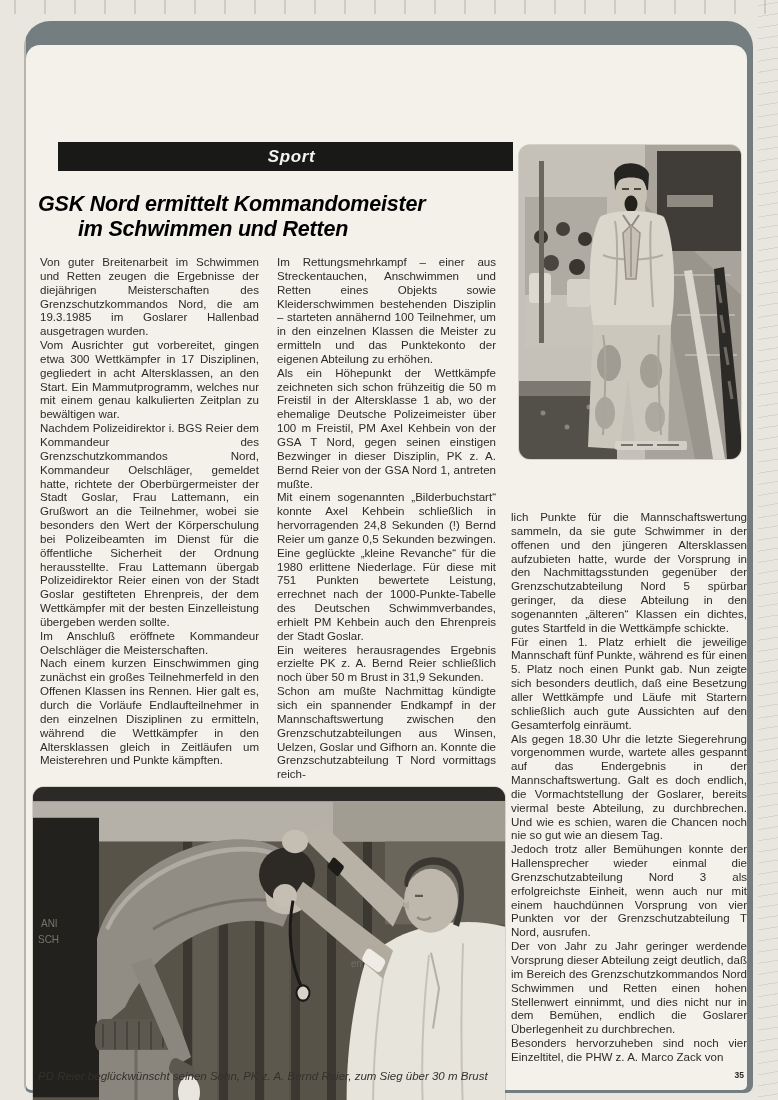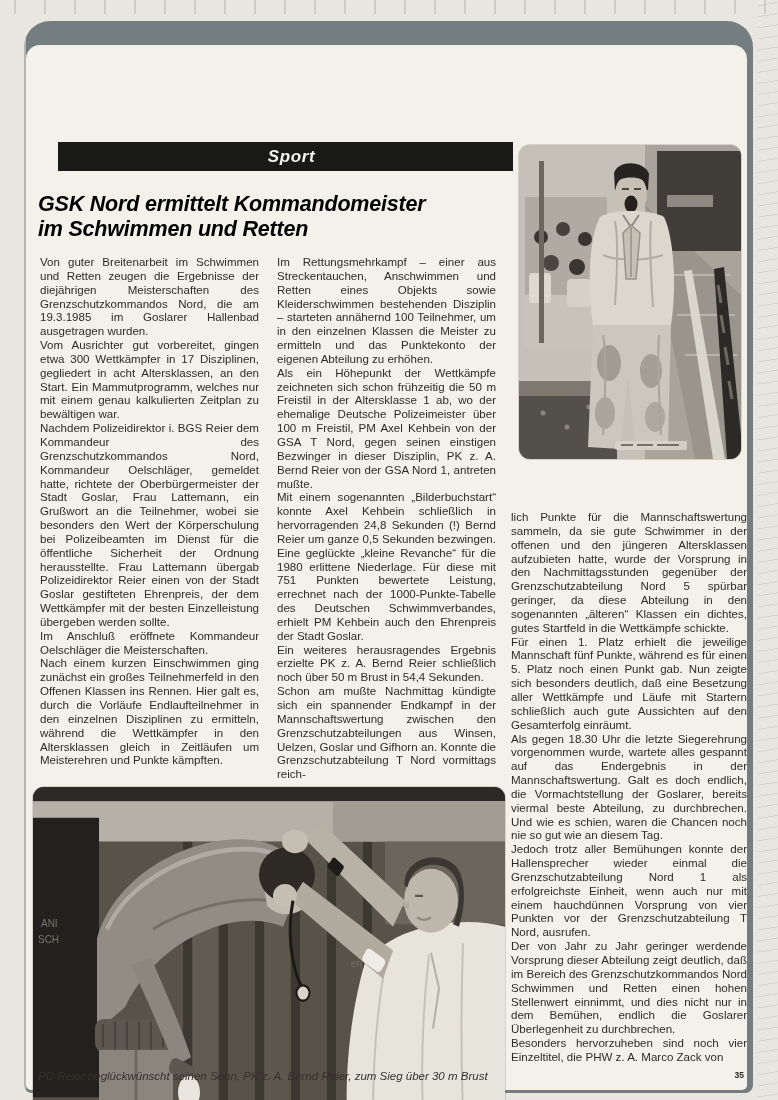--- a/index.html
+++ b/index.html
@@ -80,44 +80,44 @@
   <div class="frame-outer">
     <div class="frame-paper"></div>
   </div>
 
   <div class="banner">
     <span>Sport</span>
   </div>
 
   <h1 class="headline" style="margin:0;">
     <span style="display:block;">GSK Nord ermittelt Kommandomeister</span>
-    <span style="display:block;">im Schwimmen und Retten</span>
+    <span style="display:block;margin-left:40px;">im Schwimmen und Retten</span>
   </h1>
 
   <div class="col" id="col1">
     <p>Von guter Breitenarbeit im Schwimmen und Retten zeugen die Ergebnisse der diejährigen Meisterschaften des Grenzschutzkommandos Nord, die am 19.3.1985 im Goslarer Hallenbad ausgetragen wurden.</p>
     <p>Vom Ausrichter gut vorbereitet, gingen etwa 300 Wettkämpfer in 17 Disziplinen, gegliedert in acht Altersklassen, an den Start. Ein Mammutprogramm, welches nur mit einem genau kalkulierten Zeitplan zu bewältigen war.</p>
     <p>Nachdem Polizeidirektor i. BGS Reier dem Kommandeur des Grenzschutzkommandos Nord, Kommandeur Oelschläger, gemeldet hatte, richtete der Oberbürgermeister der Stadt Goslar, Frau Lattemann, ein Grußwort an die Teilnehmer, wobei sie besonders den Wert der Körperschulung bei Polizeibeamten im Dienst für die öffentliche Sicherheit der Ordnung herausstellte. Frau Lattemann übergab Polizeidirektor Reier einen von der Stadt Goslar gestifteten Ehrenpreis, der dem Wettkämpfer mit der besten Einzelleistung übergeben werden sollte.</p>
     <p>Im Anschluß eröffnete Kommandeur Oelschläger die Meisterschaften.</p>
     <p>Nach einem kurzen Einschwimmen ging zunächst ein großes Teilnehmerfeld in den Offenen Klassen ins Rennen. Hier galt es, durch die Vorläufe Endlaufteilnehmer in den einzelnen Disziplinen zu ermitteln, während die Wettkämpfer in den Altersklassen gleich in Zeitläufen um Meisterehren und Punkte kämpften.</p>
   </div>
 
   <div class="col" id="col2">
     <p>Im Rettungsmehrkampf – einer aus Streckentauchen, Anschwimmen und Retten eines Objekts sowie Kleiderschwimmen bestehenden Disziplin – starteten annähernd 100 Teilnehmer, um in den einzelnen Klassen die Meister zu ermitteln und das Punktekonto der eigenen Abteilung zu erhöhen.</p>
     <p>Als ein Höhepunkt der Wettkämpfe zeichneten sich schon frühzeitig die 50 m Freistil in der Altersklasse 1 ab, wo der ehemalige Deutsche Polizeimeister über 100 m Freistil, PM Axel Kehbein von der GSA T Nord, gegen seinen einstigen Bezwinger in dieser Disziplin, PK z. A. Bernd Reier von der GSA Nord 1, antreten mußte.</p>
     <p>Mit einem sogenannten „Bilderbuchstart“ konnte Axel Kehbein schließlich in hervorragenden 24,8 Sekunden (!) Bernd Reier um ganze 0,5 Sekunden bezwingen. Eine geglückte „kleine Revanche“ für die 1980 erlittene Niederlage. Für diese mit 751 Punkten bewertete Leistung, errechnet nach der 1000-Punkte-Tabelle des Deutschen Schwimmverbandes, erhielt PM Kehbein auch den Ehrenpreis der Stadt Goslar.</p>
-    <p>Ein weiteres herausragendes Ergebnis erzielte PK z. A. Bernd Reier schließlich noch über 50 m Brust in 54,4 Sekunden.</p>
+    <p>Ein weiteres herausragendes Ergebnis erzielte PK z. A. Bernd Reier schließlich noch über 50 m Brust in 31,9 Sekunden.</p>
     <p>Schon am mußte Nachmittag kündigte sich ein spannender Endkampf in der Mannschaftswertung zwischen den Grenzschutzabteilungen aus Winsen, Uelzen, Goslar und Gifhorn an. Konnte die Grenzschutzabteilung T Nord vormittags reich-</p>
   </div>
 
   <div class="col" id="col3">
     <p>lich Punkte für die Mannschaftswertung sammeln, da sie gute Schwimmer in der offenen und den jüngeren Altersklassen aufzubieten hatte, wurde der Vorsprung in den Nachmittagsstunden gegenüber der Grenzschutzabteilung Nord 5 spürbar geringer, da diese Abteilung in den sogenannten „älteren“ Klassen ein dichtes, gutes Startfeld in die Wettkämpfe schickte.</p>
     <p>Für einen 1. Platz erhielt die jeweilige Mannschaft fünf Punkte, während es für einen 5. Platz noch einen Punkt gab. Nun zeigte sich besonders deutlich, daß eine Besetzung aller Wettkämpfe und Läufe mit Startern schließlich auch gute Aussichten auf den Gesamterfolg einräumt.</p>
     <p>Als gegen 18.30 Uhr die letzte Siegerehrung vorgenommen wurde, wartete alles gespannt auf das Endergebnis in der Mannschaftswertung. Galt es doch endlich, die Vormachtstellung der Goslarer, bereits viermal beste Abteilung, zu durchbrechen. Und wie es schien, waren die Chancen noch nie so gut wie an diesem Tag.</p>
-    <p>Jedoch trotz aller Bemühungen konnte der Hallensprecher wieder einmal die Grenzschutzabteilung Nord 1 als erfolgreichste Einheit, wenn auch nur mit einem hauchdünnen Vorsprung von vier Punkten vor der Grenzschutzabteilung T Nord, ausrufen.</p>
+    <p>Jedoch trotz aller Bemühungen konnte der Hallensprecher wieder einmal die Grenzschutzabteilung Nord 3 als erfolgreichste Einheit, wenn auch nur mit einem hauchdünnen Vorsprung von vier Punkten vor der Grenzschutzabteilung T Nord, ausrufen.</p>
     <p>Der von Jahr zu Jahr geringer werdende Vorsprung dieser Abteilung zeigt deutlich, daß im Bereich des Grenzschutzkommandos Nord Schwimmen und Retten einen hohen Stellenwert einnimmt, und dies nicht nur in dem Bemühen, endlich die Goslarer Überlegenheit zu durchbrechen.</p>
     <p>Besonders hervorzuheben sind noch vier Einzeltitel, die PHW z. A. Marco Zack von</p>
   </div>
 
   <div class="photo" id="photo-rescue">
     <svg viewBox="0 0 222 314" preserveAspectRatio="none">
       <rect width="222" height="314" fill="#c5c1b9"></rect>
 
       <rect x="126" y="0" width="96" height="314" fill="#a8a49c"></rect>
       <path d="M126,60 L222,150 L222,314 L176,314 Z" fill="#9a958c"></path>

